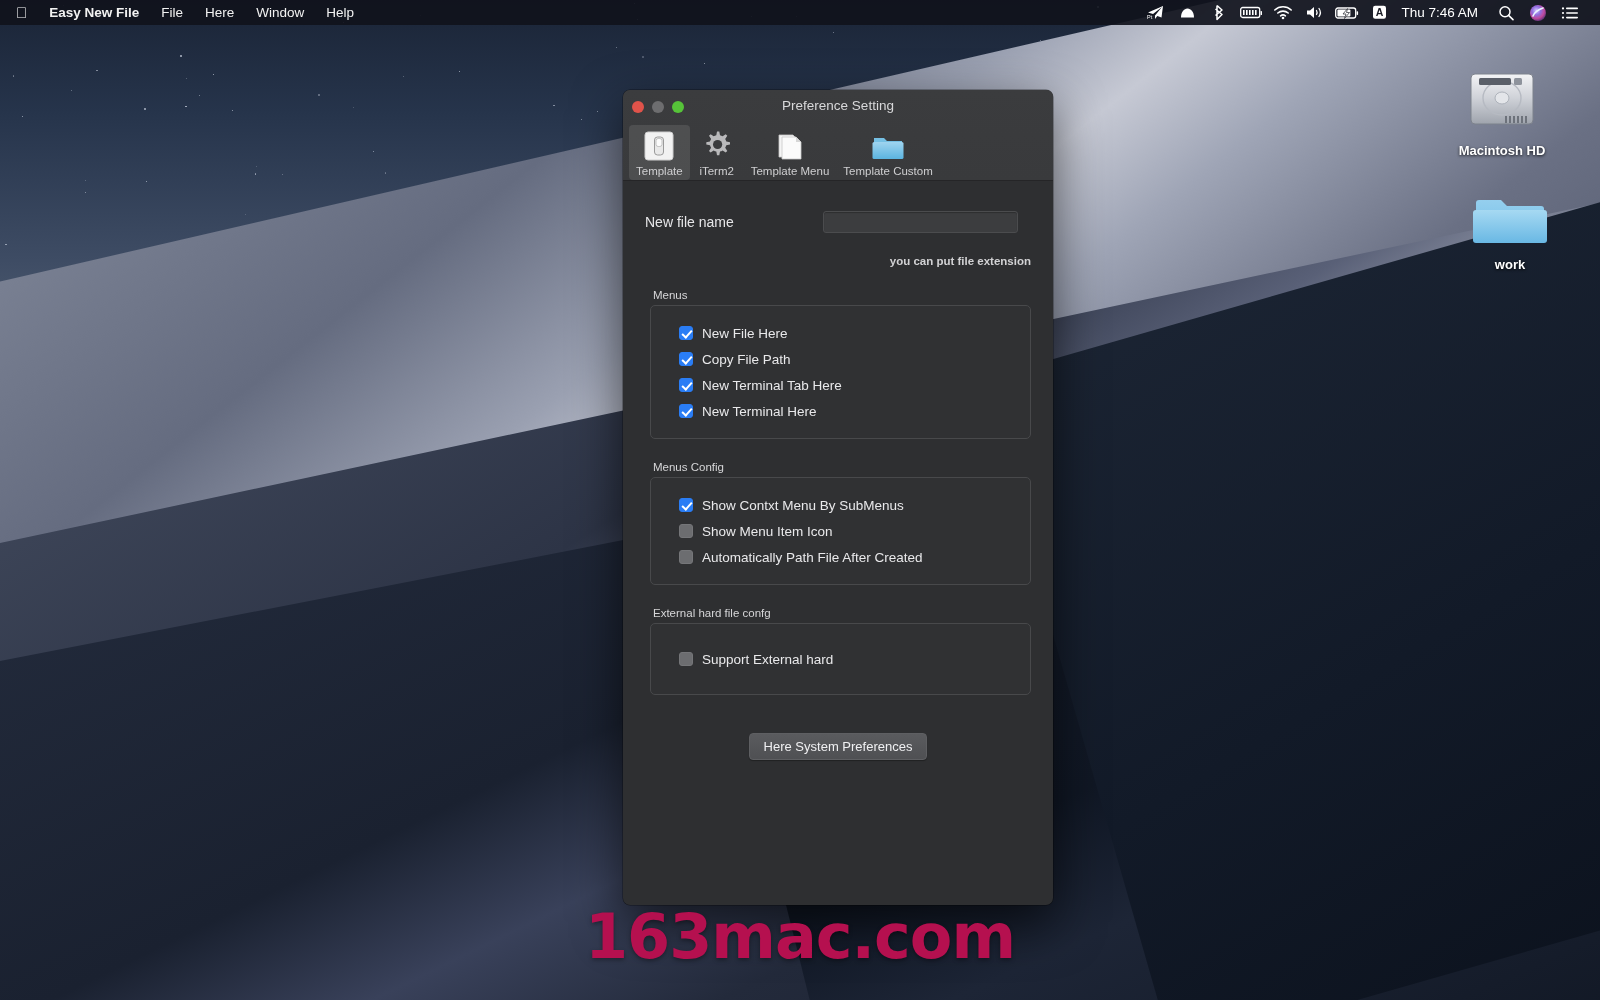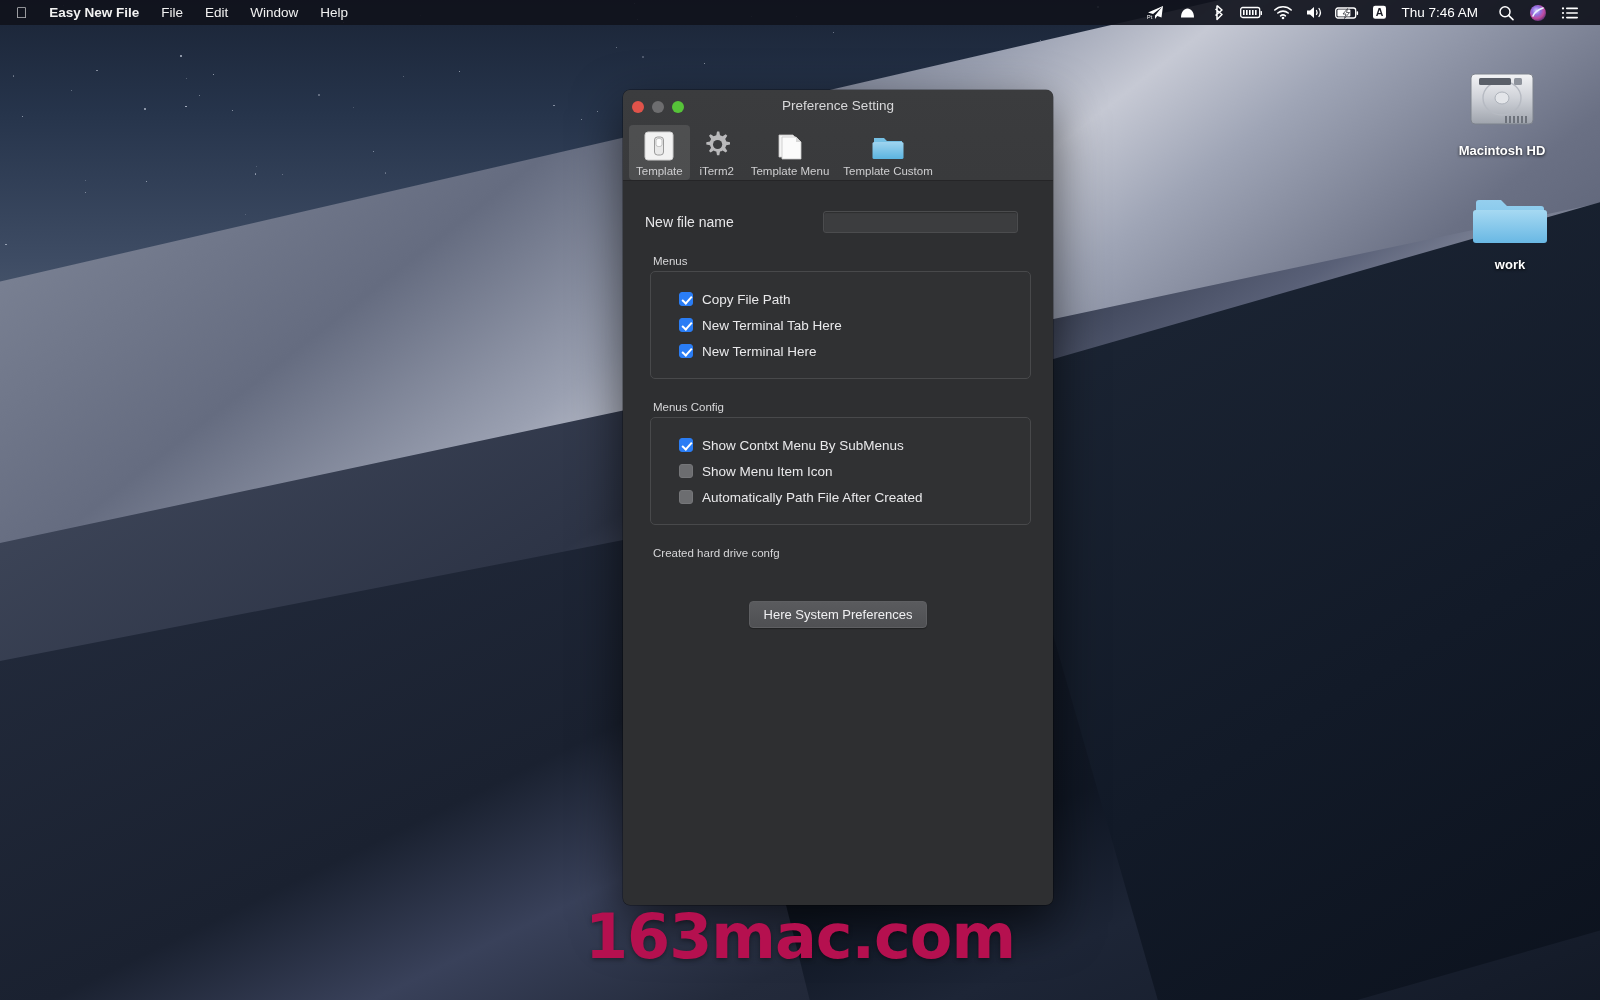--- a/index.html
+++ b/index.html
@@ -437,21 +437,21 @@
     </svg>
     <span class="label">work</span>
   </div>
 </div>
 
 <div id="menubar">
   <div class="mb-left">
     <div class="mb-item mb-apple"></div>
     <div class="mb-item mb-app">Easy New File</div>
     <div class="mb-item">File</div>
-    <div class="mb-item">Edit</div>
+    <div class="mb-item">Here</div>
     <div class="mb-item">Window</div>
     <div class="mb-item">Help</div>
   </div>
 
   <div class="mb-right">
     <div class="mb-icon">
       <svg width="17" height="15" viewBox="0 0 17 15">
         <path d="M16,1 L1,7.5 L6,9 L15,2 L8,10.5 L8,14 L10.3,11 L14.5,12.5 Z" fill="#fff"></path>
         <text x="0" y="14" font-size="5.5" fill="#fff" font-family="Liberation Sans, sans-serif">Pt</text>
       </svg>
@@ -620,26 +620,31 @@
     </div>
   </div>
 
   <div class="content">
 
     <div class="row-filename">
       <span class="fn-label">New file name</span>
       <input class="fn-input" type="text" placeholder="" style="">
     </div>
 
+    <div class="hint">you can put file extension</div>
 
     <div class="groupbox">
       <div class="gb-title">Menus</div>
       <div class="gb-body">
         <div class="cb-row">
           <span class="cb on"></span>
+          <span class="cb-label">New File Here</span>
+        </div>
+        <div class="cb-row">
+          <span class="cb on"></span>
           <span class="cb-label">Copy File Path</span>
         </div>
         <div class="cb-row">
           <span class="cb on"></span>
           <span class="cb-label">New Terminal Tab Here</span>
         </div>
         <div class="cb-row">
           <span class="cb on"></span>
           <span class="cb-label">New Terminal Here</span>
         </div>
@@ -658,21 +663,27 @@
           <span class="cb-label">Show Menu Item Icon</span>
         </div>
         <div class="cb-row">
           <span class="cb off"></span>
           <span class="cb-label">Automatically Path File After Created</span>
         </div>
       </div>
     </div>
 
     <div class="groupbox">
-      <div class="gb-title">Created hard drive confg</div>
+      <div class="gb-title">External hard file confg</div>
+      <div class="gb-body" style="padding:22px 0 22px 0;">
+        <div class="cb-row">
+          <span class="cb off"></span>
+          <span class="cb-label">Support External hard</span>
+        </div>
+      </div>
     </div>
 
     <div class="btn-wrap">
       <button class="sysbtn">Here System Preferences</button>
     </div>
 
   </div>
 </div>
 
 <div id="watermark">163mac.com</div>

